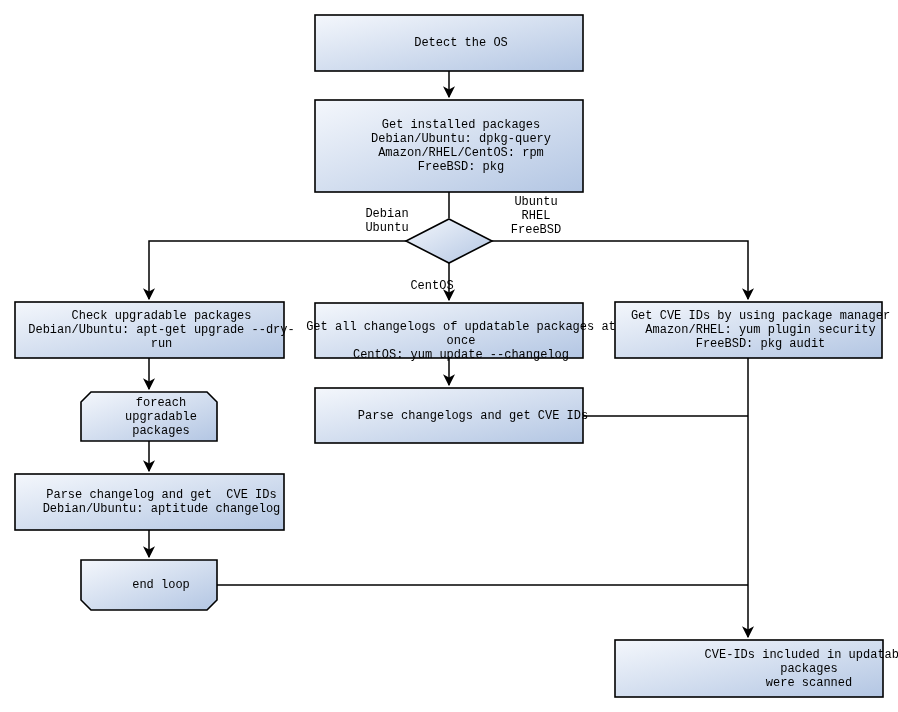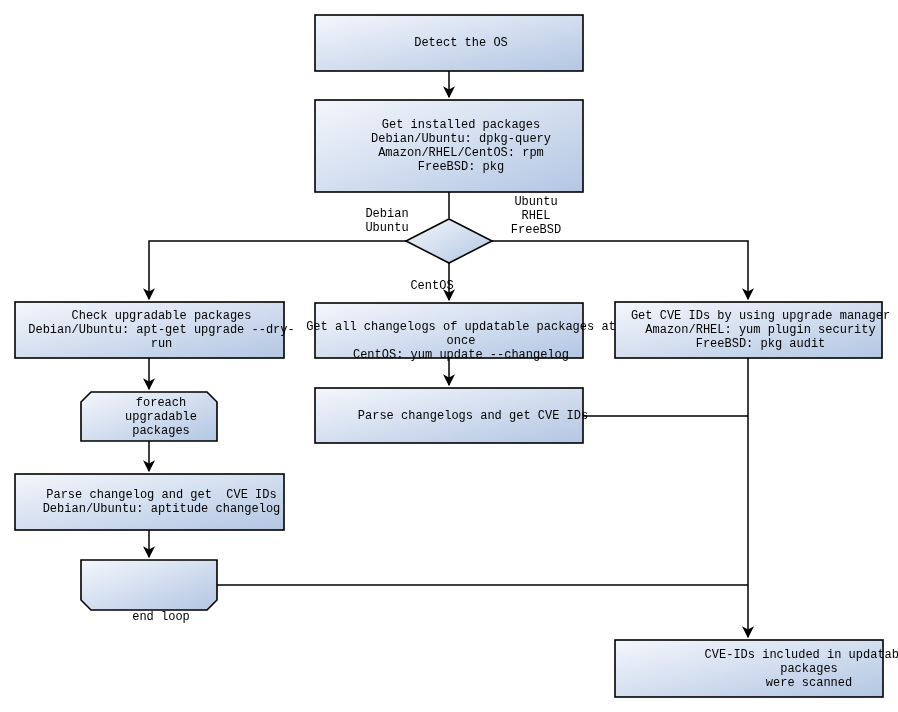--- a/index.html
+++ b/index.html
@@ -74,28 +74,28 @@
 
   <div class="label" style="left:15px; top:302px; width:269px; height:56px;">Check upgradable packages
 Debian/Ubuntu: apt-get upgrade --dry-run</div>
 
   <div class="label" style="left:81px; top:392px; width:136px; height:49px;">foreach
 upgradable  packages</div>
 
   <div class="label" style="left:15px; top:474px; width:269px; height:56px;">Parse changelog and get  CVE IDs
 Debian/Ubuntu: aptitude changelog</div>
 
-  <div class="label" style="left:81px; top:560px; width:136px; height:50px;margin-top:32px;">end loop</div>
+  <div class="label" style="left:81px; top:560px; width:136px; height:50px;">end loop</div>
 
   <div class="label" style="left:289px; top:312px; width:320px; height:57px;">Get all changelogs of updatable packages at once
 CentOS: yum update --changelog</div>
 
   <div class="label" style="left:315px; top:388px; width:268px; height:55px;margin-left:12px;">Parse changelogs and get CVE IDs</div>
 
-  <div class="label" style="left:615px; top:302px; width:267px; height:56px;">Get CVE IDs by using upgrade manager
+  <div class="label" style="left:615px; top:302px; width:267px; height:56px;">Get CVE IDs by using package manager
 Amazon/RHEL: yum plugin security
 FreeBSD: pkg audit</div>
 
   <div class="label" style="left:615px; top:640px; width:268px; height:57px;margin-left:48px;">CVE-IDs included in updatable packages
 were scanned</div>
 
   <div class="label" style="left:345px; top:206px; width:60px; height:30px;">Debian
 Ubuntu</div>
 
   <div class="label" style="left:494px; top:194px; width:60px; height:43px;">Ubuntu

